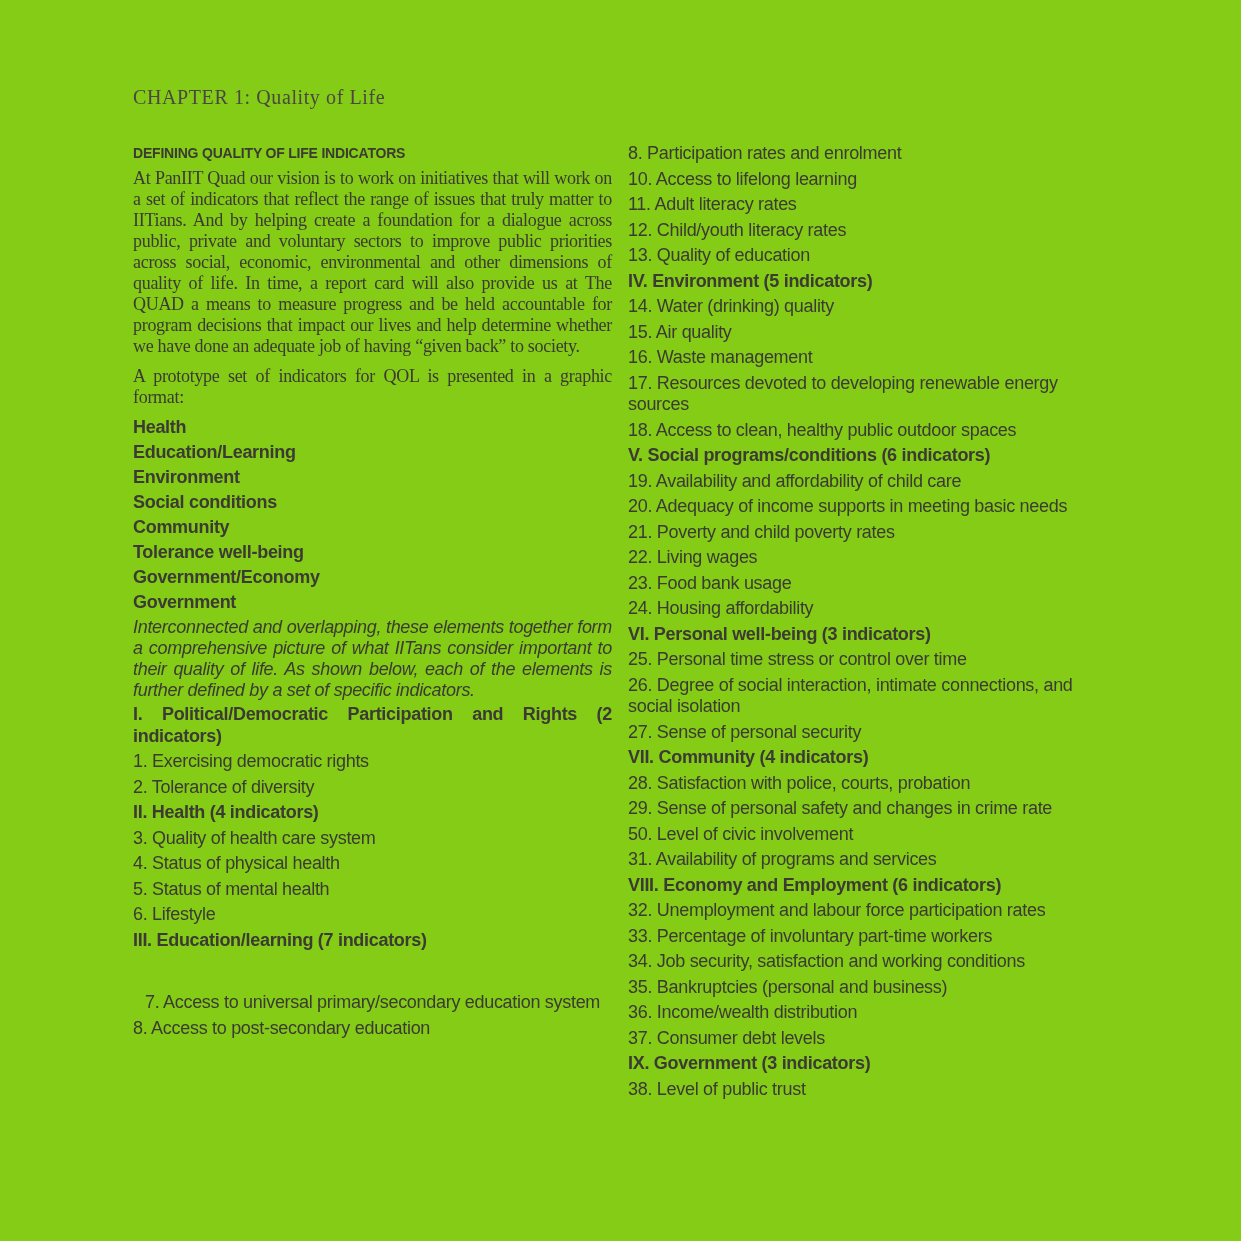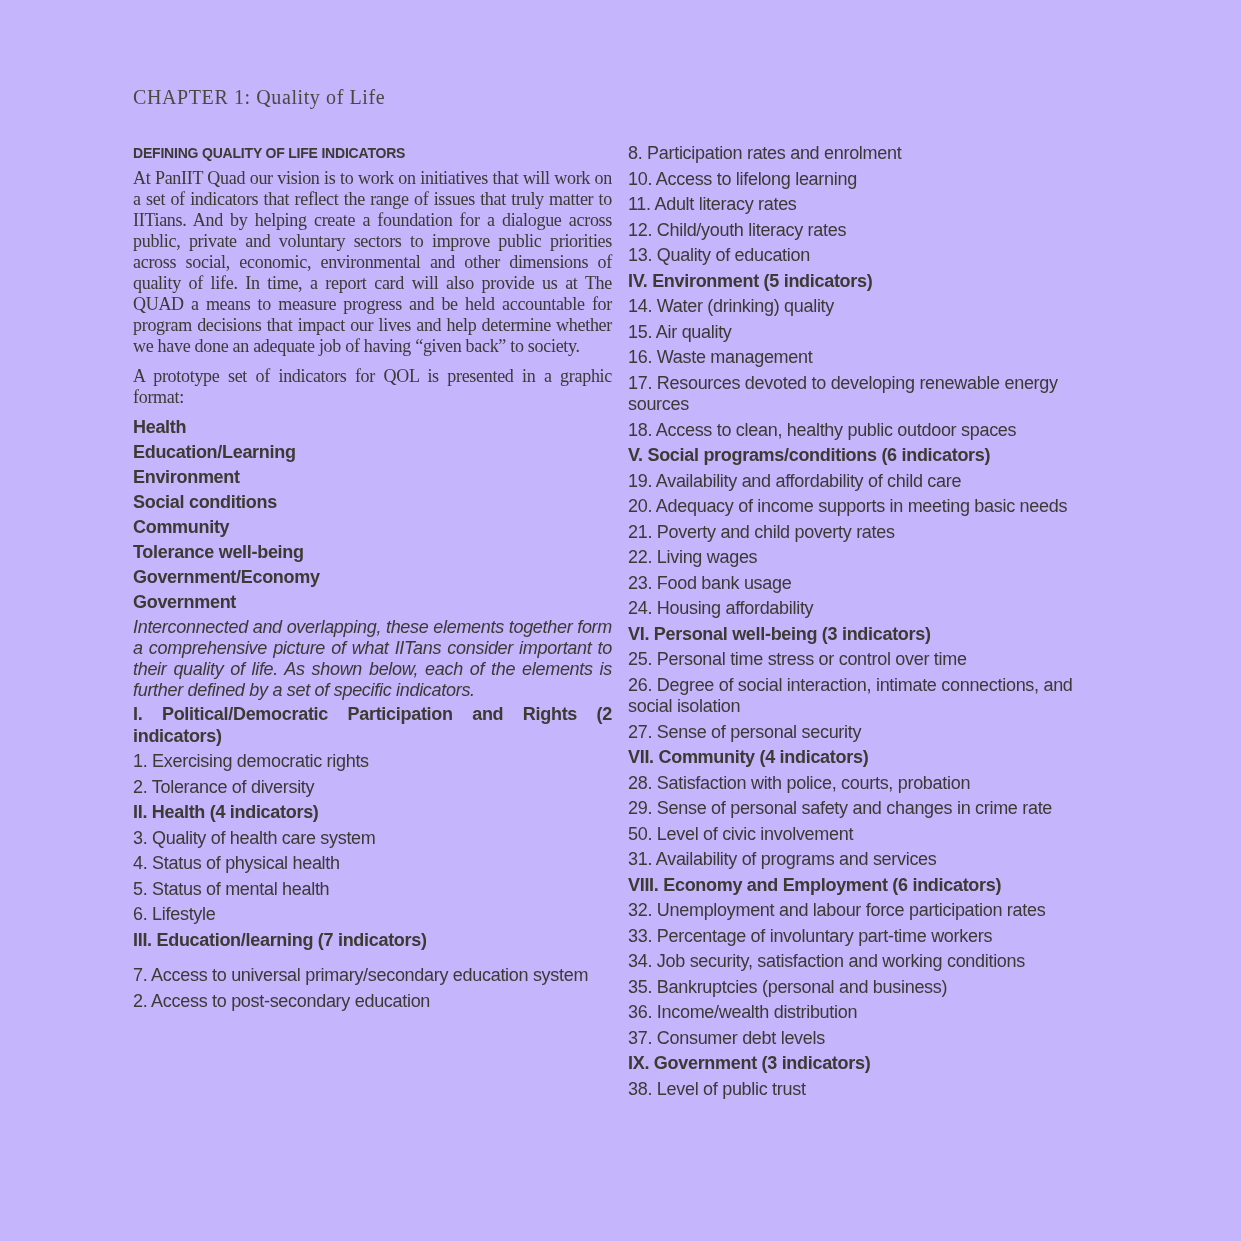--- a/index.html
+++ b/index.html
@@ -11,21 +11,21 @@
     height: 1241px;
     background: #FCF8DC;
     font-family: "Liberation Sans", sans-serif;
     color: #3B3A33;
   }
   .page {
     position: relative;
     width: 1241px;
     height: 1241px;
     overflow: hidden;
-    background: #c4b5fd;
+    background: #84cc16;
   }
   .chapter-header {
     position: absolute;
     left: 133px;
     top: 86px;
     font-family: "Liberation Serif", serif;
     font-size: 20px;
     letter-spacing: 0.6px;
     color: #4A4840;
   }
@@ -69,21 +69,22 @@
   }
   .blocks p {
     margin: 0 0 4px 0;
     line-height: 21.5px;
   }
   .blocks p.bold {
     font-weight: bold;
     text-align: justify;
   }
   .blocks p.gap-before {
-    margin-top: 14px;
+    margin-top: 41px;
+    text-align: center;
   }
 </style>
 </head>
 <body>
 
 <div class="page">
 
   <div class="chapter-header">CHAPTER 1: Quality of Life</div>
 
   <div class="columns">
@@ -112,21 +113,21 @@
           <p class="bold">I. Political/Democratic Participation and Rights (2 indicators)</p>
           <p class="normal">1. Exercising democratic rights</p>
           <p class="normal">2. Tolerance of diversity</p>
           <p class="bold">II. Health (4 indicators)</p>
           <p class="normal">3. Quality of health care system</p>
           <p class="normal">4. Status of physical health</p>
           <p class="normal">5. Status of mental health</p>
           <p class="normal">6. Lifestyle</p>
           <p class="bold">III. Education/learning (7 indicators)</p>
           <p class="normal gap-before">7. Access to universal primary/secondary education system</p>
-          <p class="normal">2. Access to post-secondary education</p>
+          <p class="normal">8. Access to post-secondary education</p>
         </div>
     </div>
 
     <div class="col">
       <div class="blocks">
           <p class="normal">8. Participation rates and enrolment</p>
           <p class="normal">10. Access to lifelong learning</p>
           <p class="normal">11. Adult literacy rates</p>
           <p class="normal">12. Child/youth literacy rates</p>
           <p class="normal">13. Quality of education</p>

